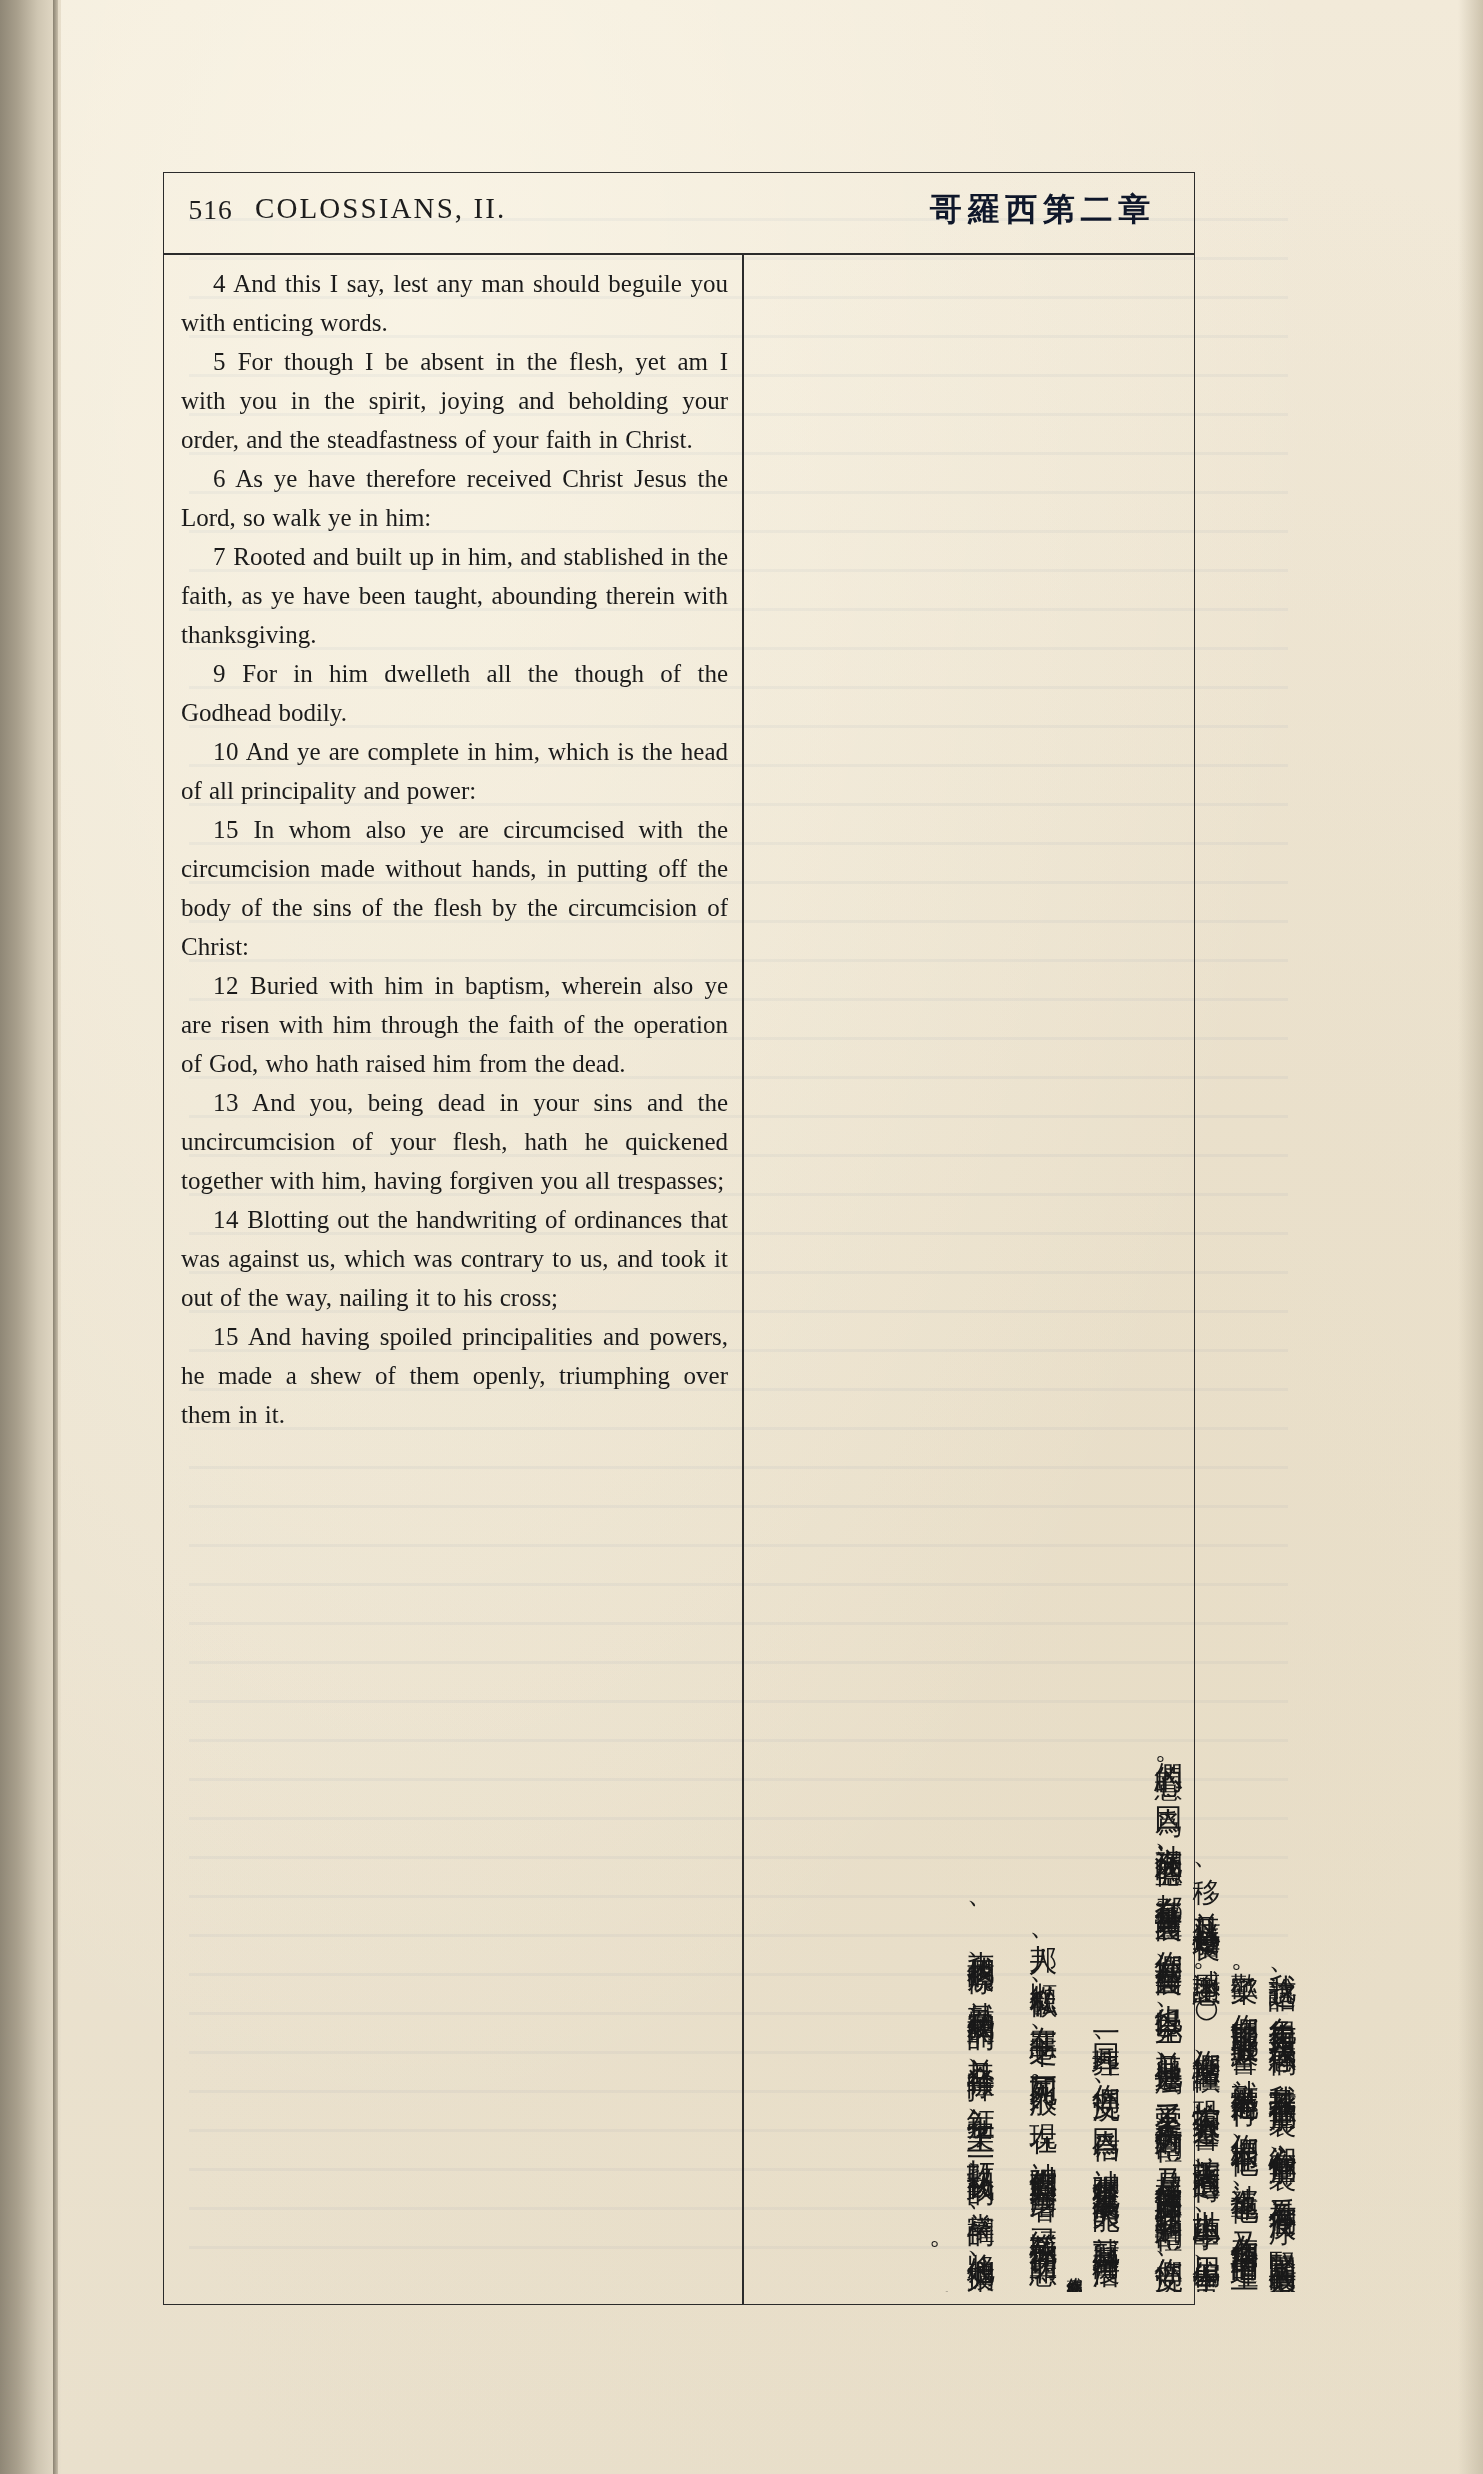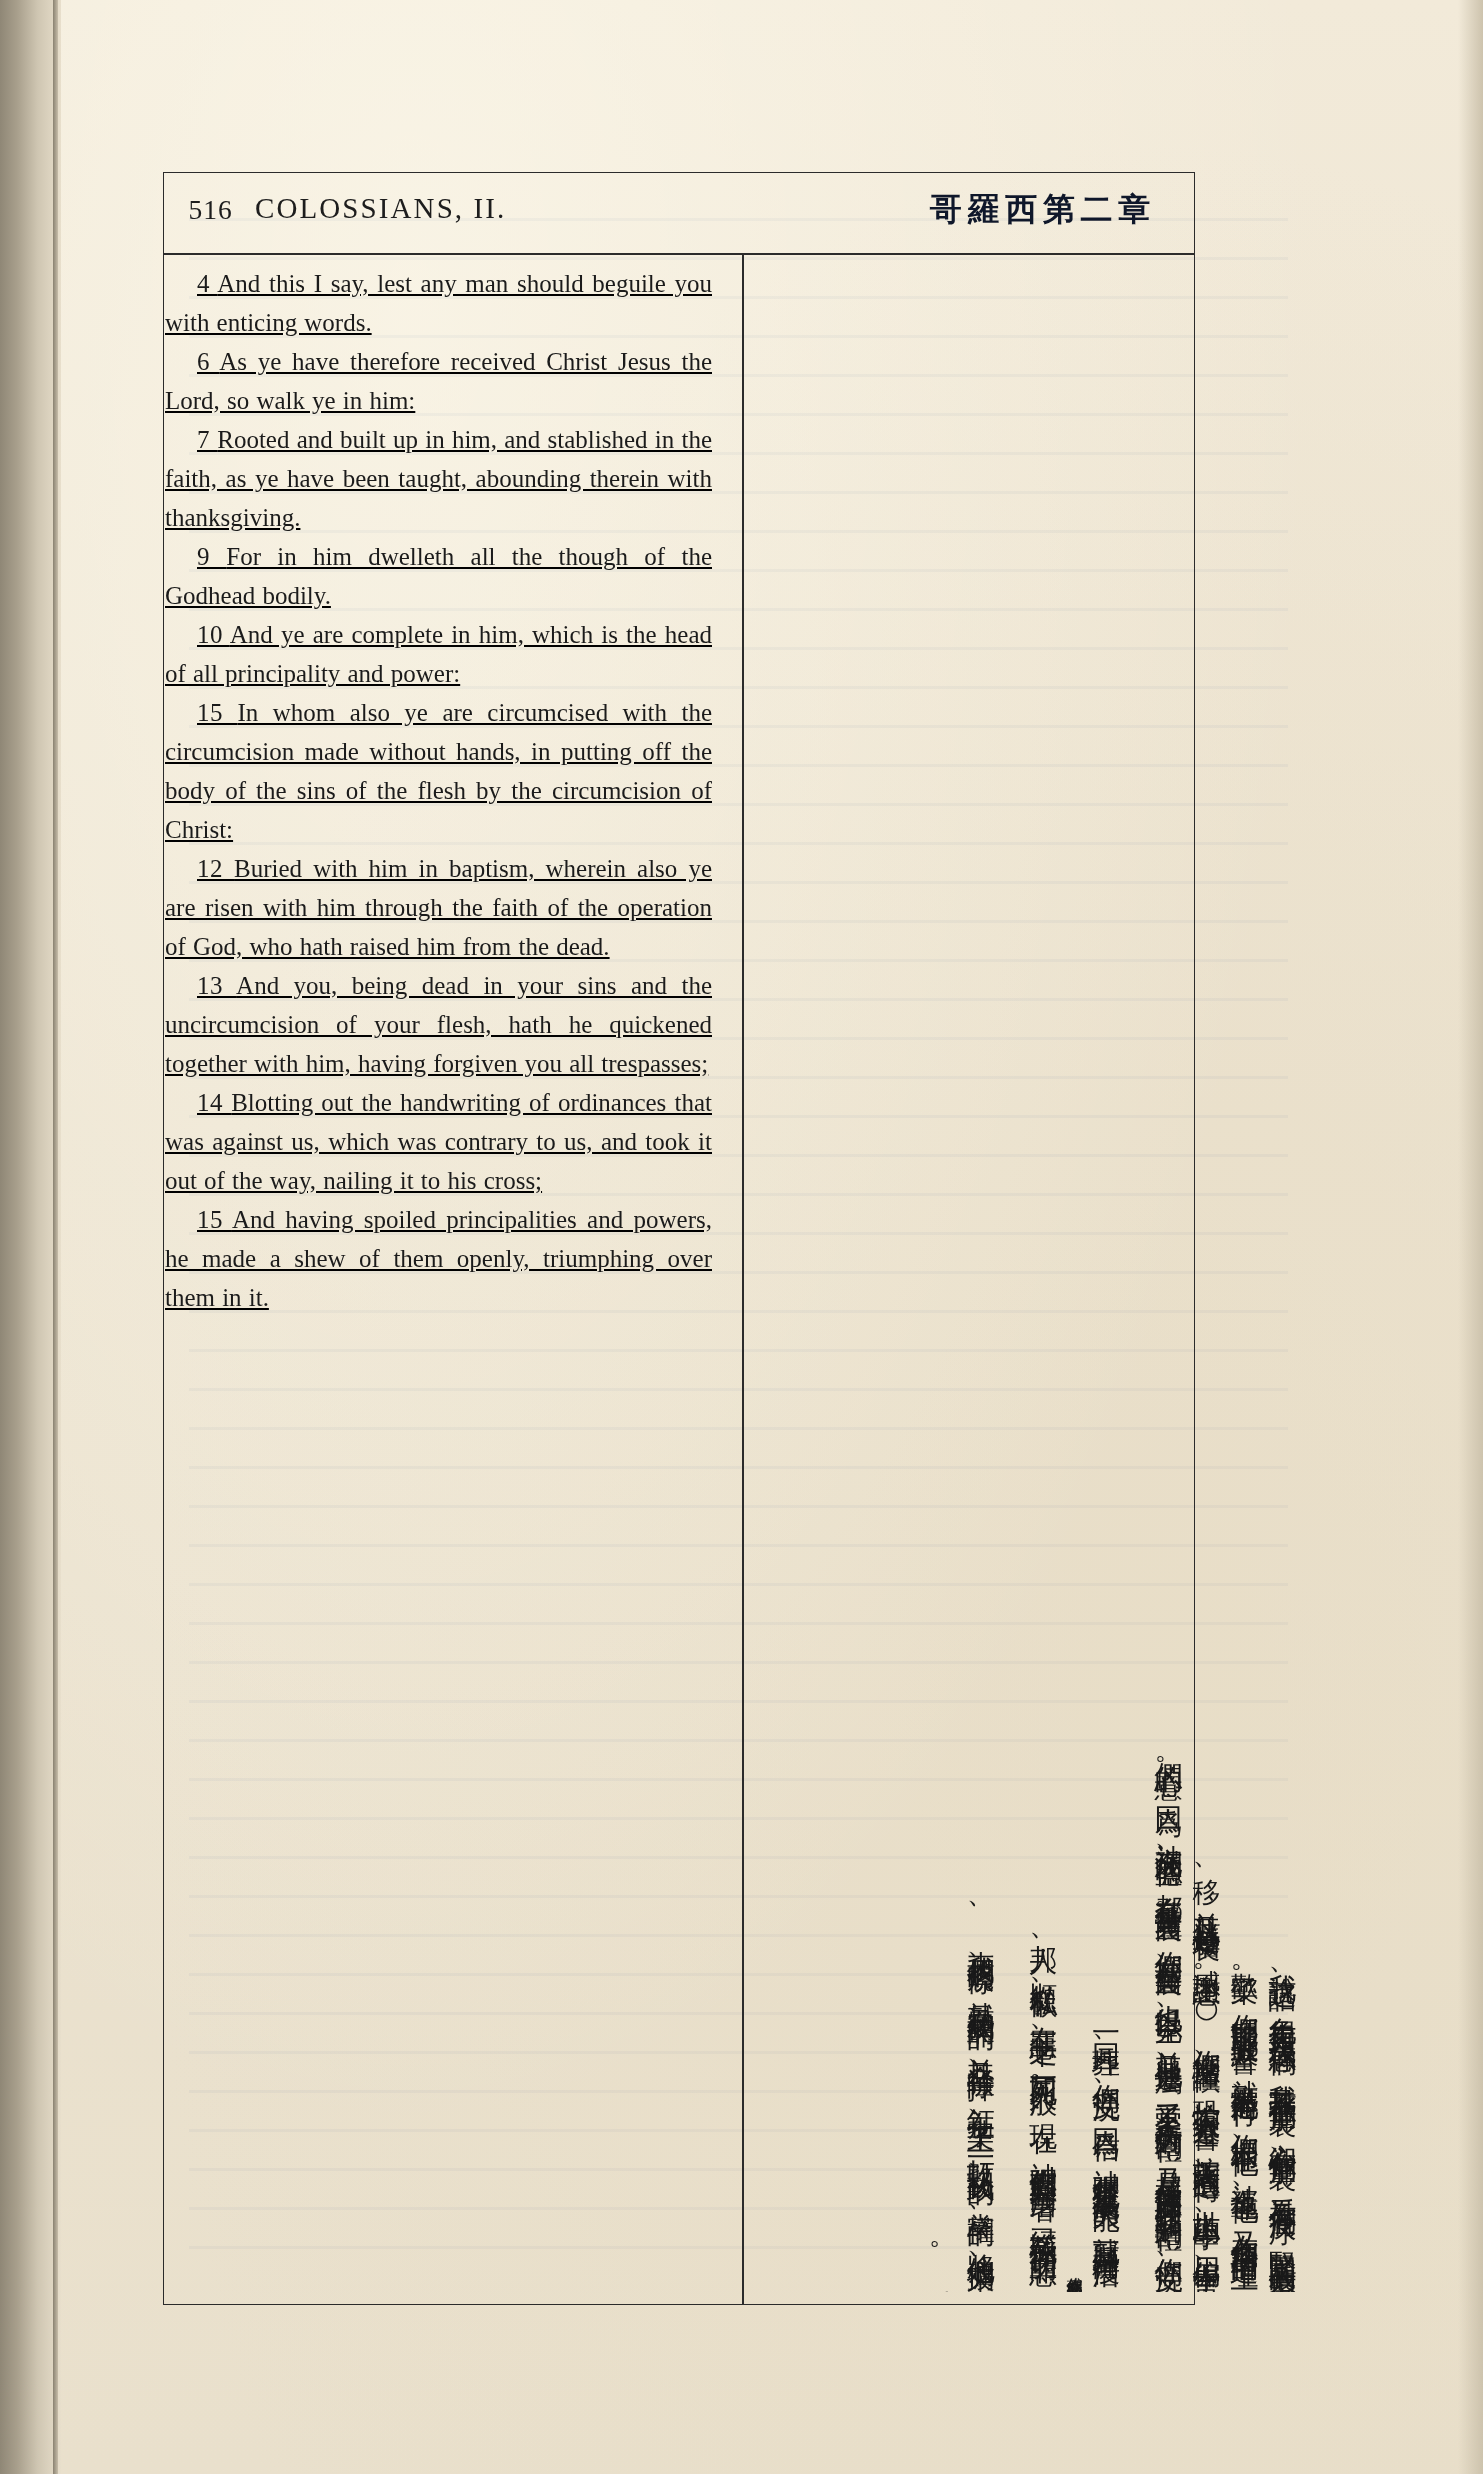--- a/index.html
+++ b/index.html
@@ -110,26 +110,25 @@
     font-size: 32px;
     letter-spacing: 5.7px;
     color: #0f172a;
     font-family: "DejaVu Sans", sans-serif;
     font-weight: 600;
   }
 
   
   #eng-col {
     position: absolute;
-    left: 1px;
+    left: 17px;
     top: 91px;
     width: 547px;
     height: 2025px;
     overflow: hidden;
-    text-decoration: underline;
   }
   .verse {
     font-size: 25px;
     line-height: 39px;
     color: #1b1b1b;
     text-align: justify;
     text-indent: 32px;
     margin: 0 0 0 0;
     word-spacing: 0.9px;
   }
@@ -194,20 +193,21 @@
       <div class="folio">516</div>
       <div class="head-en">COLOSSIANS, II.</div>
       <div class="head-cn">哥羅西第二章</div>
       <div id="header-rule"></div>
     </div>
 
     <div id="col-divider"></div>
 
     <div id="eng-col">
       <p class="verse"><span class="vn">4</span> <span>And this I say, lest any man should beguile you with enticing words.</span></p>
+      <p class="verse"><span class="vn">5</span> <span>For though I be absent in the flesh, yet am I with you in the spirit, joying and beholding your order, and the steadfastness of your faith in Christ.</span></p>
       <p class="verse"><span class="vn">6</span> <span>As ye have therefore received Christ Jesus the Lord, so walk ye in him:</span></p>
       <p class="verse"><span class="vn">7</span> <span>Rooted and built up in him, and stablished in the faith, as ye have been taught, abounding therein with thanksgiving.</span></p>
       <p class="verse"><span class="vn">9</span> <span>For in him dwelleth all the though of the Godhead bodily.</span></p>
       <p class="verse"><span class="vn">10</span> <span>And ye are complete in him, which is the head of all principality and power:</span></p>
       <p class="verse"><span class="vn">15</span> <span>In whom also ye are circumcised with the circumcision made without hands, in putting off the body of the sins of the flesh by the circumcision of Christ:</span></p>
       <p class="verse"><span class="vn">12</span> <span>Buried with him in baptism, wherein also ye are risen with him through the faith of the operation of God, who hath raised him from the dead.</span></p>
       <p class="verse"><span class="vn">13</span> <span>And you, being dead in your sins and the uncircumcision of your flesh, hath he quickened together with him, having forgiven you all trespasses;</span></p>
       <p class="verse"><span class="vn">14</span> <span>Blotting out the handwriting of ordinances that was against us, which was contrary to us, and took it out of the way, nailing it to his cross;</span></p>
       <p class="verse"><span class="vn">15</span> <span>And having spoiled principalities and powers, he made a shew of them openly, triumphing over them in it.</span></p>
     </div>

